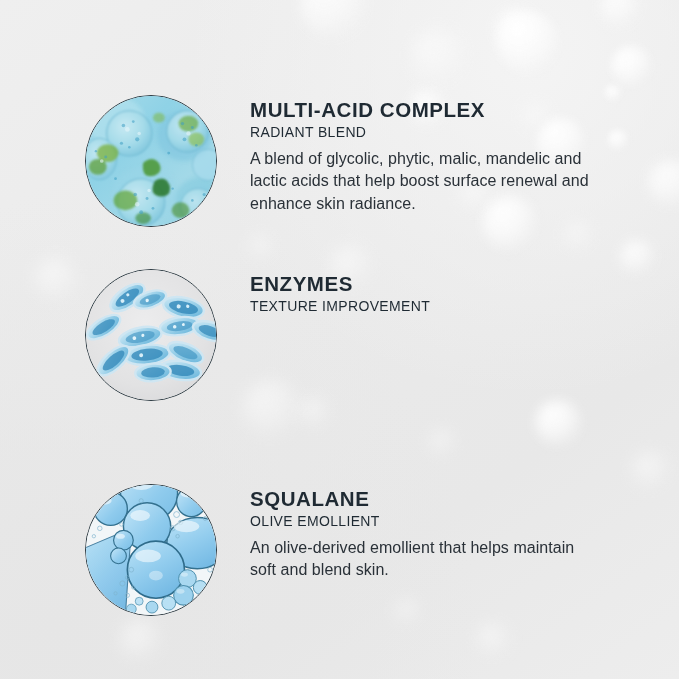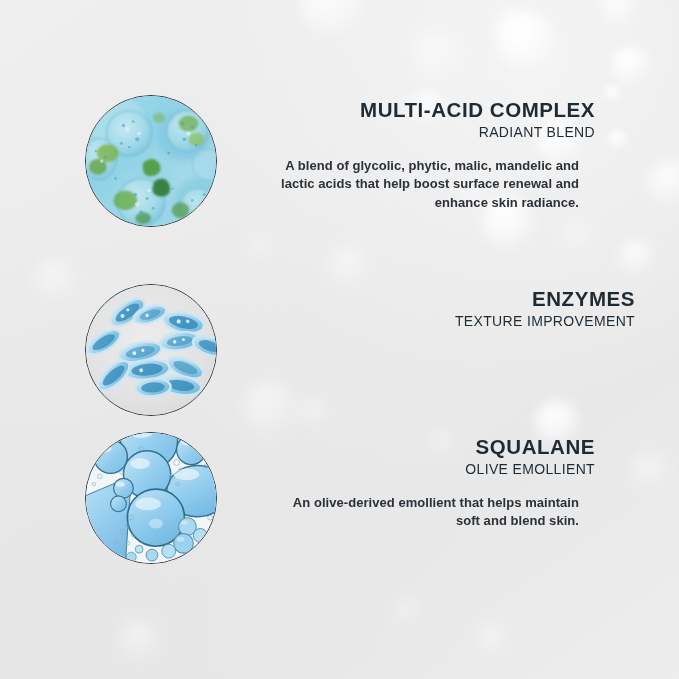--- a/index.html
+++ b/index.html
@@ -44,25 +44,24 @@
   .bokeh.soft { filter: blur(6px); opacity: 0.85; }
   .bokeh.faint { filter: blur(8px); opacity: 0.55; }
 
   
   .row {
     position: absolute;
     left: 0;
     width: 679px;
     display: flex;
     align-items: flex-start;
-    text-align: right;
   }
   #row-0 { top: 95px; }
-  #row-1 { top: 284px; gap: 40px; }
-  #row-2 { top: 432px; }
+  #row-1 { top: 269px; }
+  #row-2 { top: 484px; }
 
   .swatch-wrap {
     position: relative;
     margin-left: 85px;
     width: 132px;
     height: 132px;
     flex: 0 0 132px;
   }
 
   .swatch {
@@ -93,25 +92,25 @@
   .subtitle {
     font-size: 14px;
     font-weight: normal;
     letter-spacing: 0.35px;
     color: #1f2a33;
     line-height: 1.2;
     margin: 0 0 7px 0;
     text-transform: uppercase;
   }
   .body {
-    font-size: 13px;
-    font-weight: bold;
+    font-size: 16px;
+    font-weight: normal;
     color: #2a3138;
     line-height: 1.42;
-    margin: 16px;
+    margin: 0;
     letter-spacing: 0.05px;
   }
 </style>
 </head>
 <body>
 
 <div id="page">
 
   <div class="bokeh-layer">
     <div class="bokeh soft" style="left:300px;  top:-28px;  width:66px;  height:66px;"></div>

